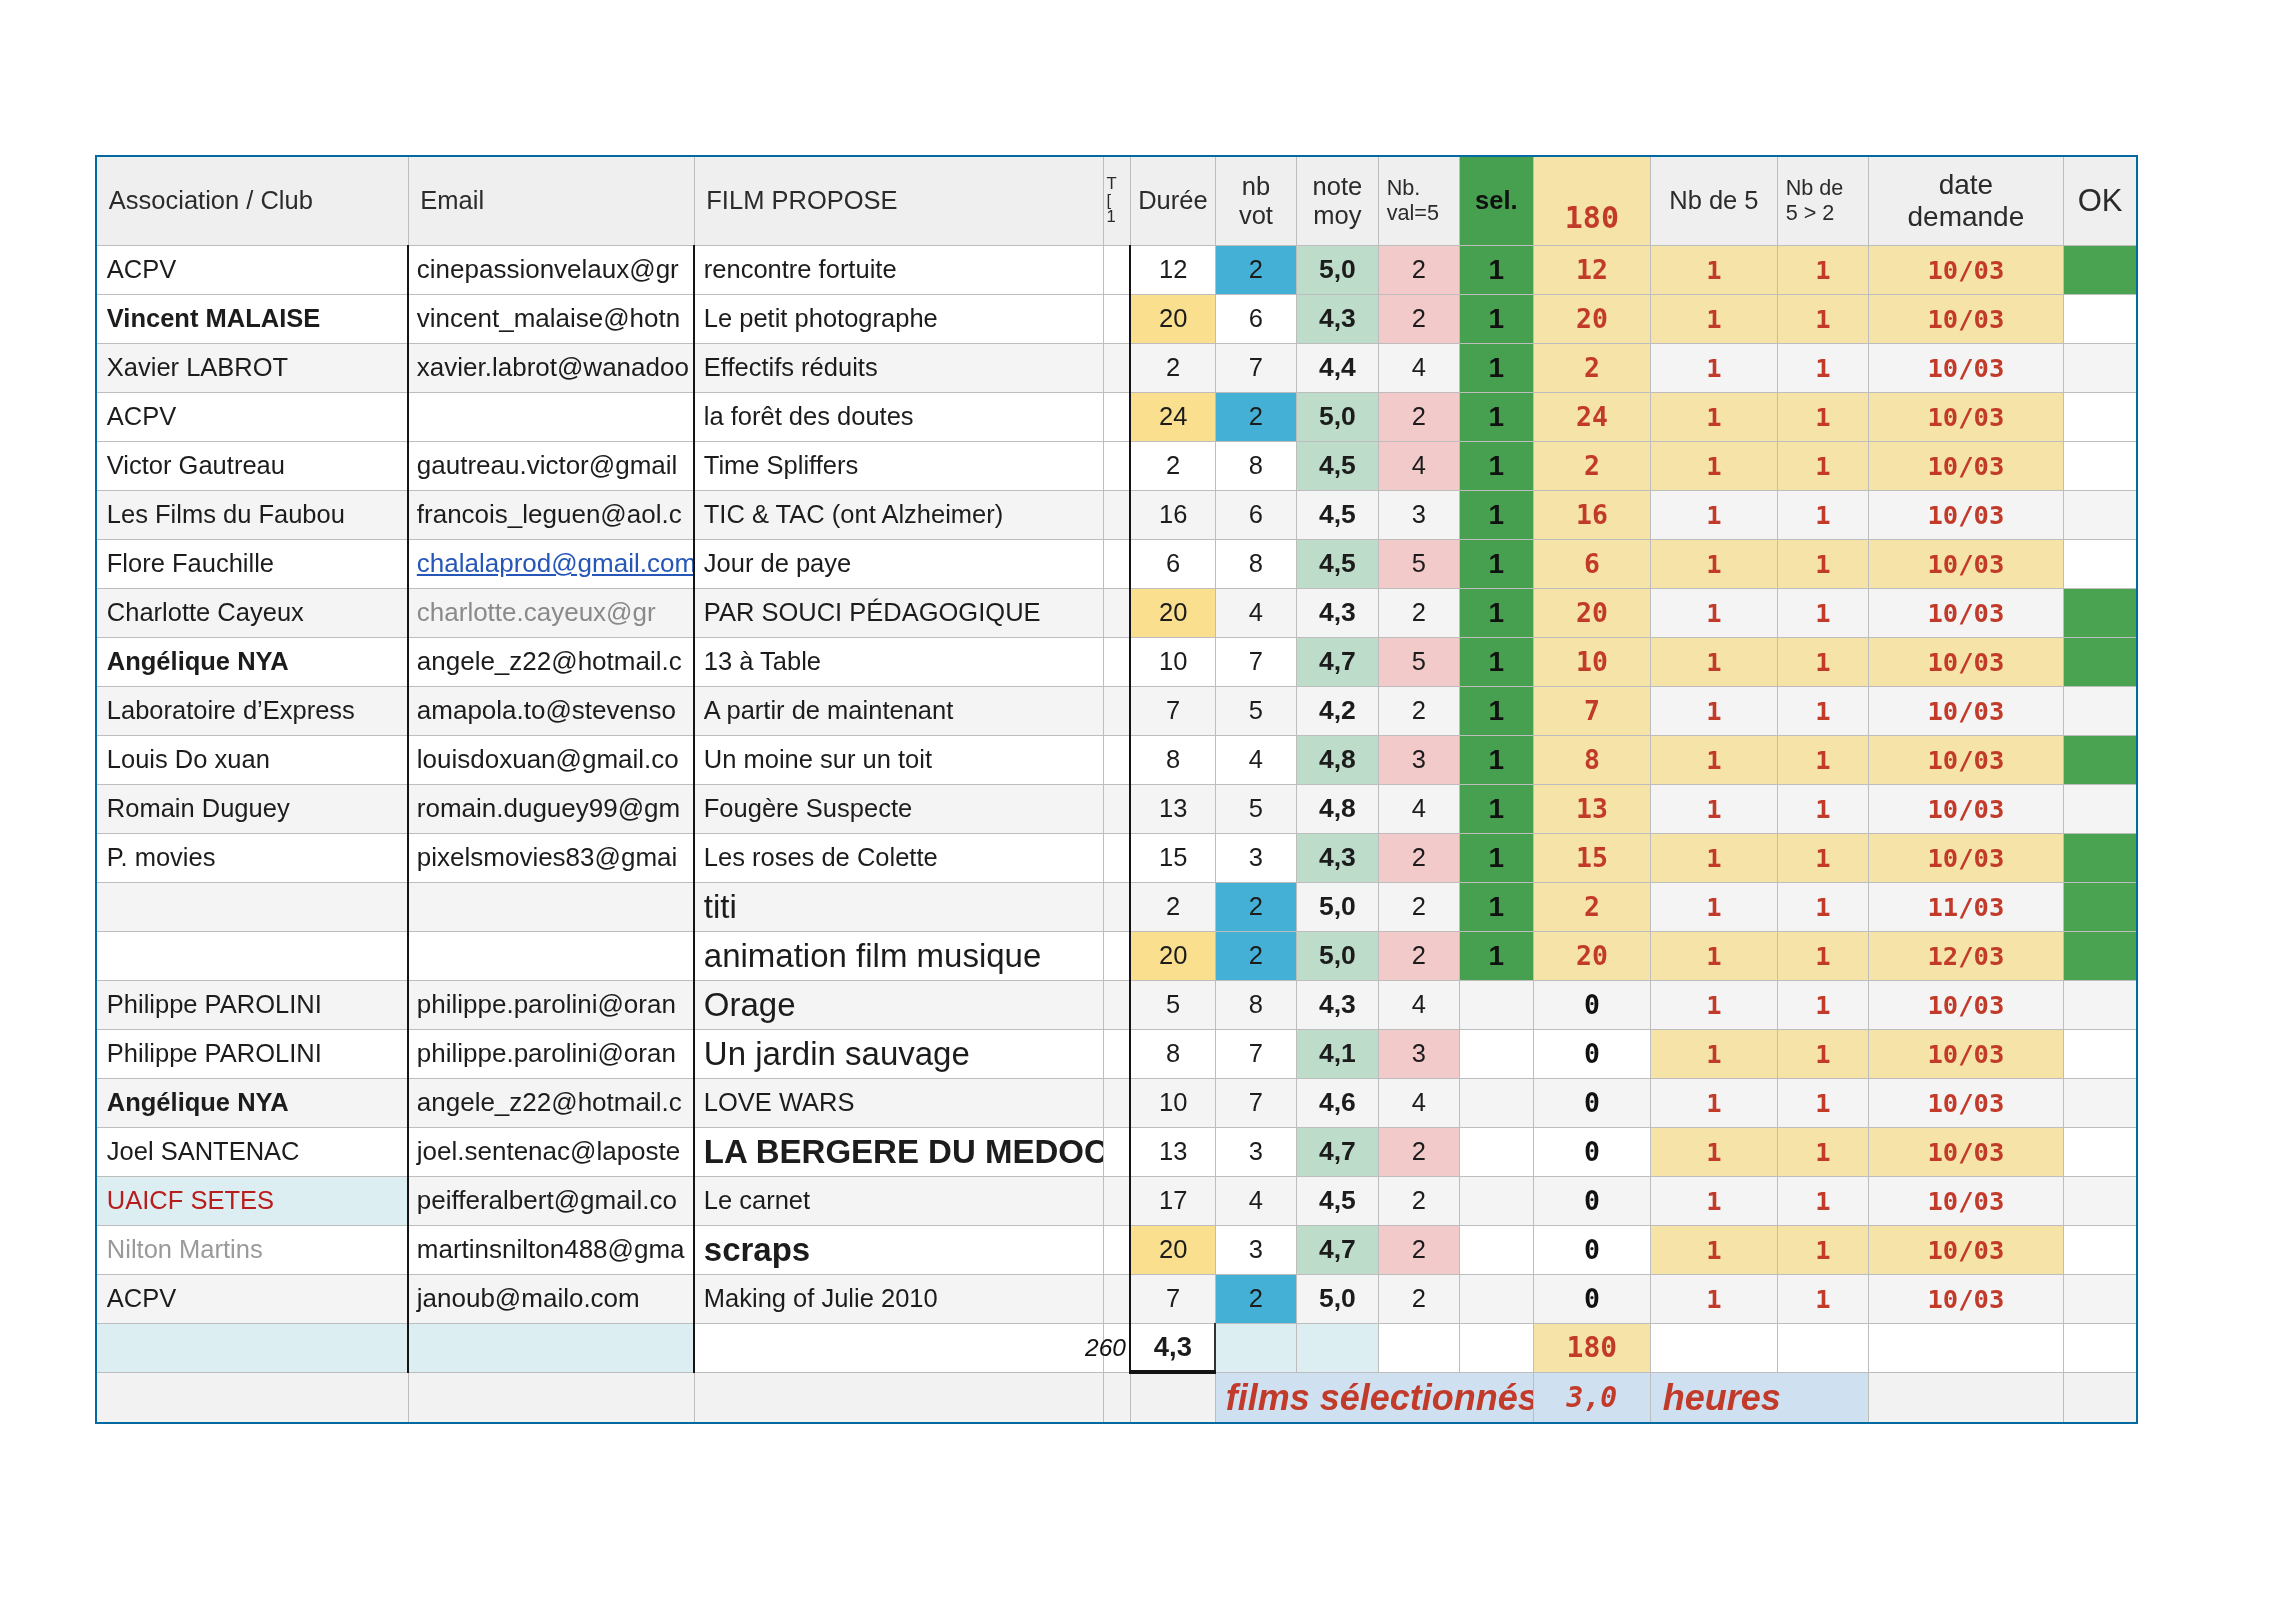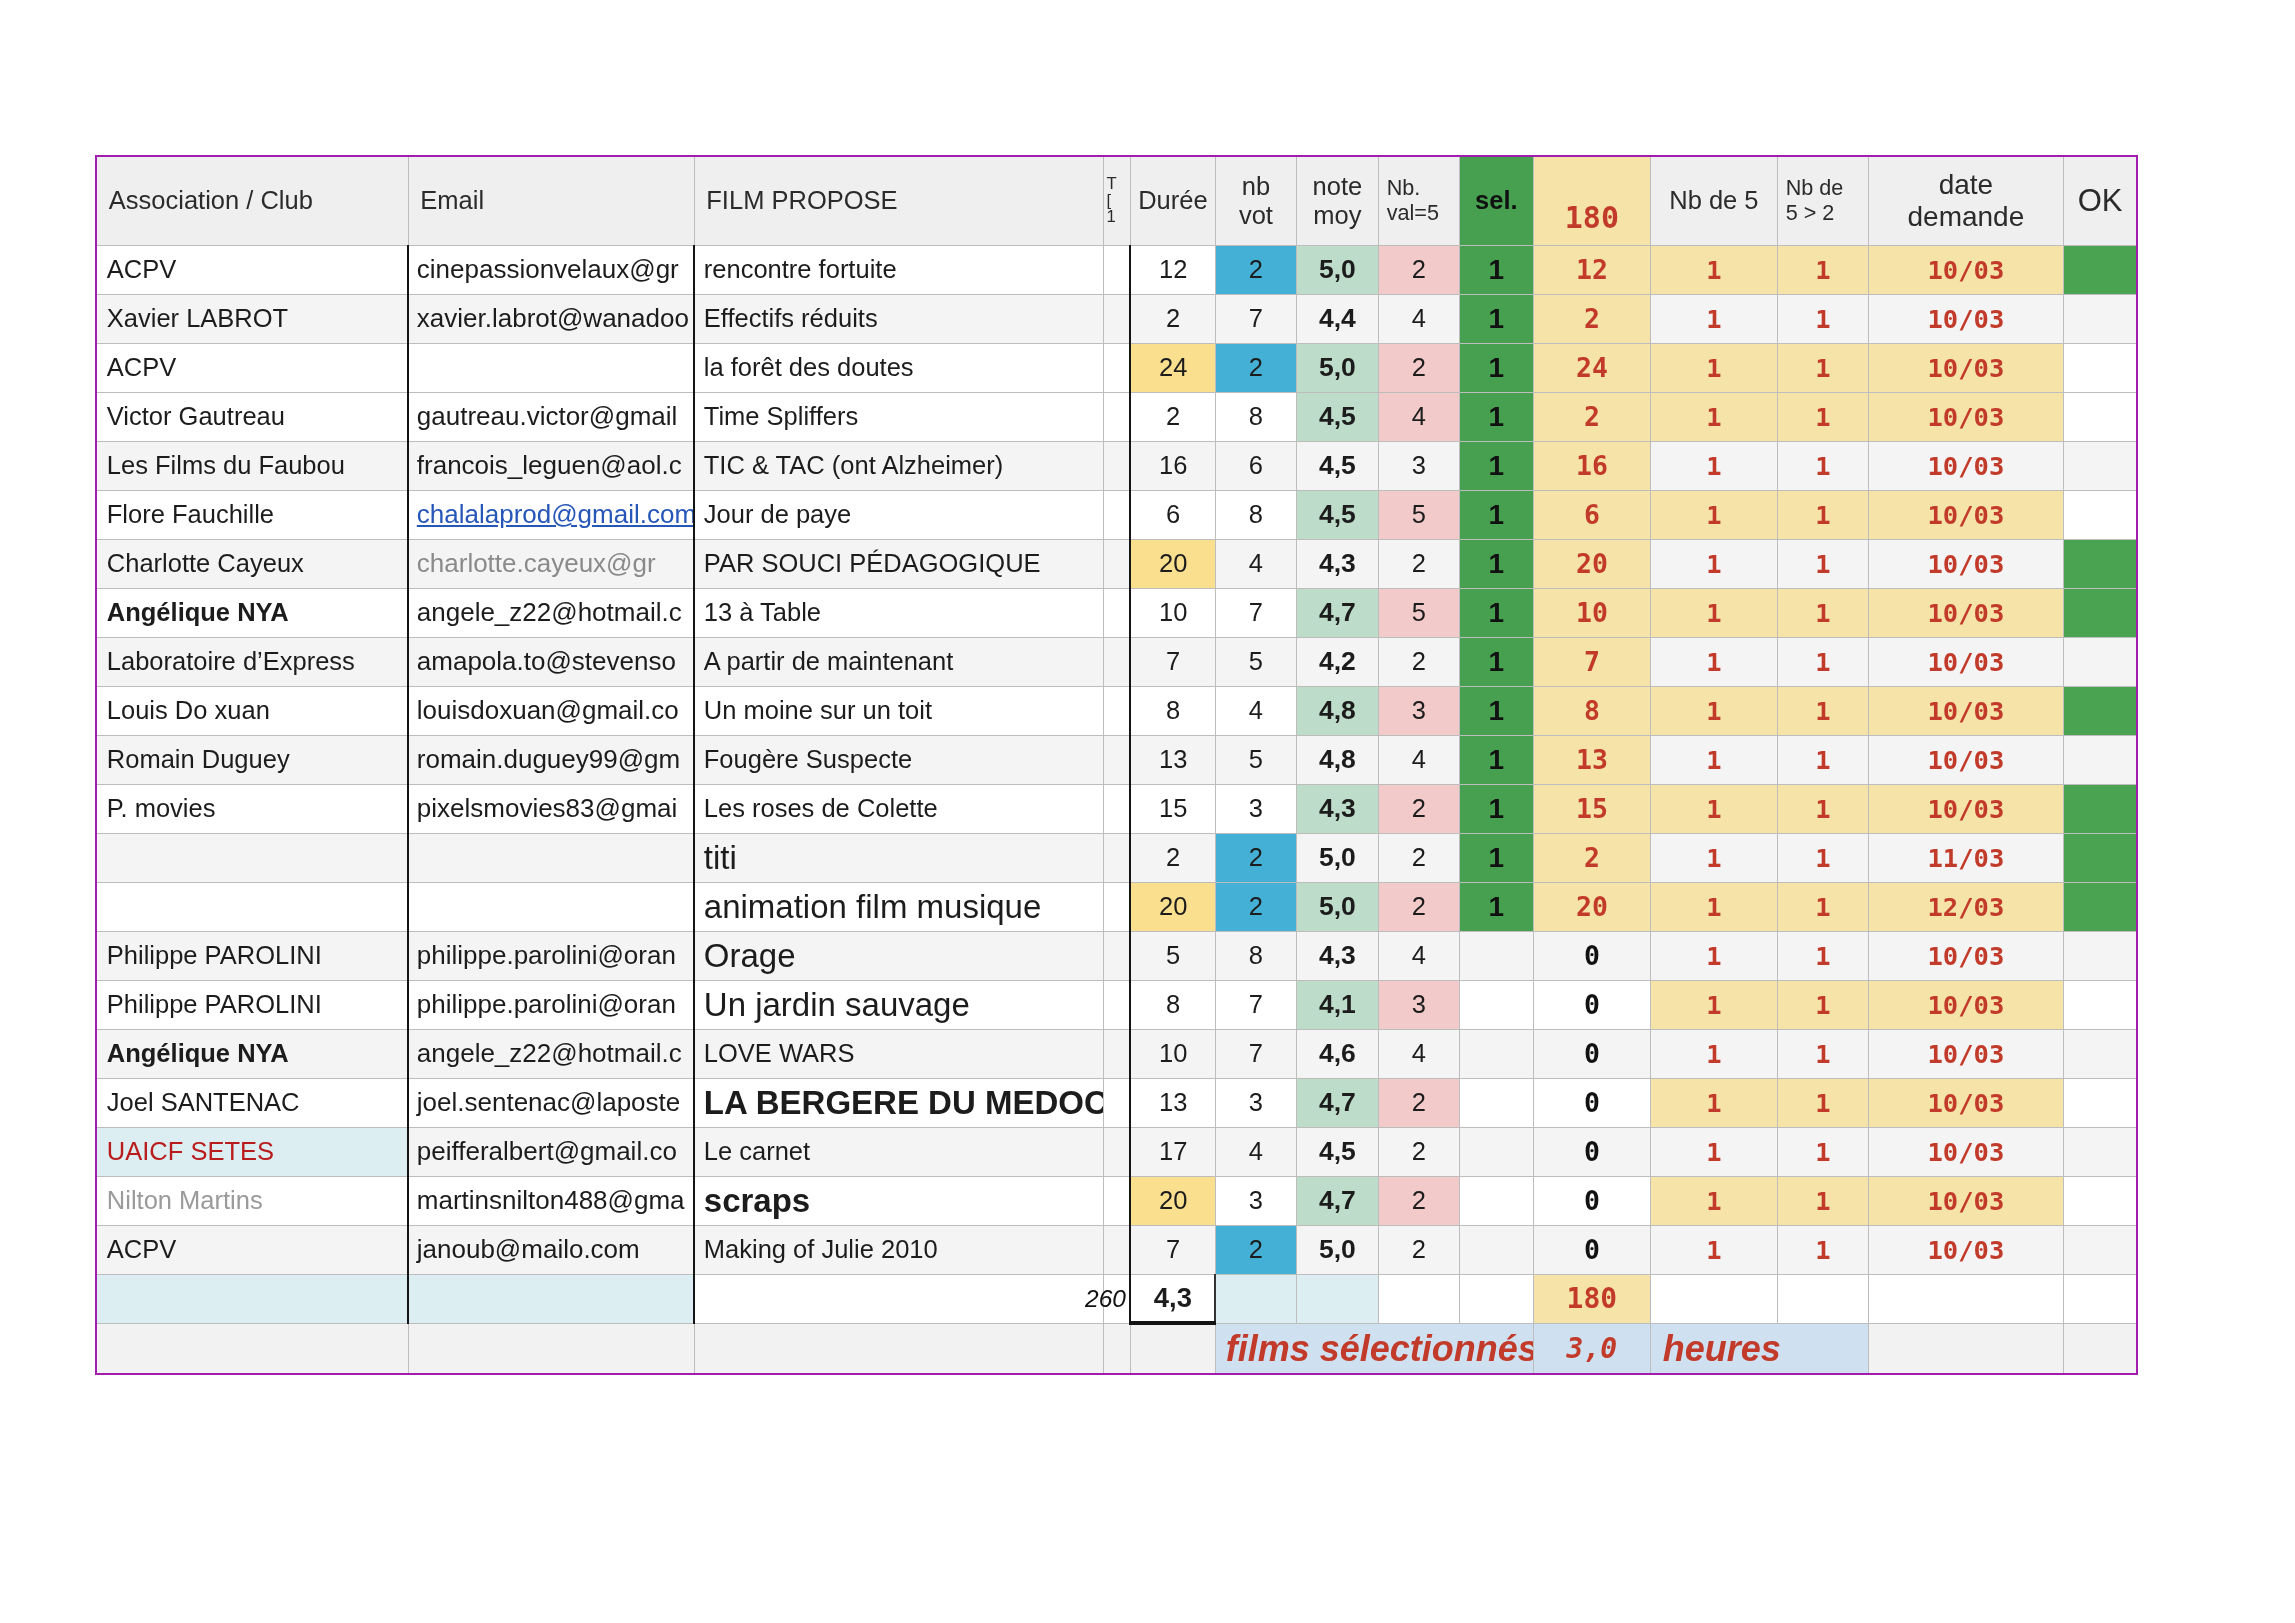--- a/index.html
+++ b/index.html
@@ -2,21 +2,21 @@
 <html style="--red_accent: #c23a29; --sel_green: #46a04f; --ok_green: #4aa351; --col_yellow: #f6e3a8; --duree_yellow: #fadf8f; --vote_blue: #44b0d6; --note_green: #bedcca; --val_pink: #f3caca; --pale_blue: #ddeef2; --band_blue: #cfe1f1; --link_blue: #2656b8; --header_grey: #efefef; --grid_grey: #bdbdbd;"><head>
 <meta charset="utf-8">
 <style>
   html,body{margin:0;padding:0;background:#ffffff;}
   body{font-family:"Liberation Sans", sans-serif;}
   .canvas{position:relative;width:2296px;height:1623px;background:#fff;overflow:hidden;}
 
   table.sheet{
     position:absolute;left:95px;top:155px;
     border-collapse:collapse;table-layout:fixed;width:2043px;
-    background:#fff;border:2px solid #a21caf;padding-left:35px;
+    background:#fff;border:2px solid #0369a1;padding-left:35px;
   }
   td,th{
     border:1px solid var(--grid_grey,#bdbdbd);
     overflow:hidden;white-space:nowrap;
     font-size:25.5px;color:#1c1c1c;vertical-align:middle;
     padding:0;
   }
   thead th{
     height:78px;background:var(--header_grey,#efefef);
     font-weight:normal;color:#2b2b2b;white-space:pre-line;line-height:1.15;
@@ -161,20 +161,36 @@
     <td class="c-nbvot bg-blue">2</td>
     <td class="c-note">5,0</td>
     <td class="c-nbval">2</td>
     <td class="c-sel bg-green">1</td>
     <td class="c-min bg-yellow red-num">12</td>
     <td class="c-nb5">1</td>
     <td class="c-nb5b">1</td>
     <td class="c-date">10/03</td>
     <td class="c-ok bg-green"></td>
   </tr>
+        <tr>
+    <td class="c-assoc bold">Vincent MALAISE</td>
+    <td class="c-email blk">vincent_malaise@hotn</td>
+    <td class="c-film blk">Le petit photographe</td>
+    <td class="c-t"></td>
+    <td class="c-duree blk bg-dyellow">20</td>
+    <td class="c-nbvot">6</td>
+    <td class="c-note">4,3</td>
+    <td class="c-nbval">2</td>
+    <td class="c-sel bg-green">1</td>
+    <td class="c-min bg-yellow red-num">20</td>
+    <td class="c-nb5">1</td>
+    <td class="c-nb5b">1</td>
+    <td class="c-date">10/03</td>
+    <td class="c-ok"></td>
+  </tr>
         <tr class="stripe">
     <td class="c-assoc">Xavier LABROT</td>
     <td class="c-email blk">xavier.labrot@wanadoo</td>
     <td class="c-film blk">Effectifs réduits</td>
     <td class="c-t"></td>
     <td class="c-duree blk">2</td>
     <td class="c-nbvot">7</td>
     <td class="c-note">4,4</td>
     <td class="c-nbval">4</td>
     <td class="c-sel bg-green">1</td>

